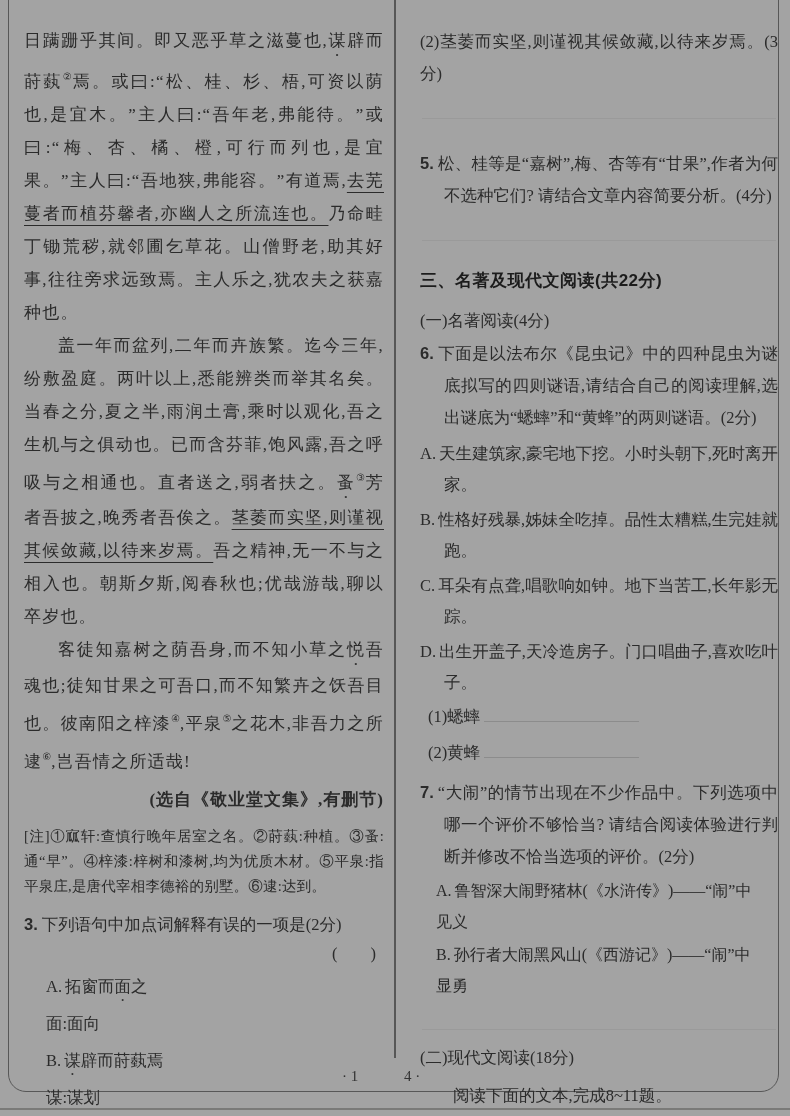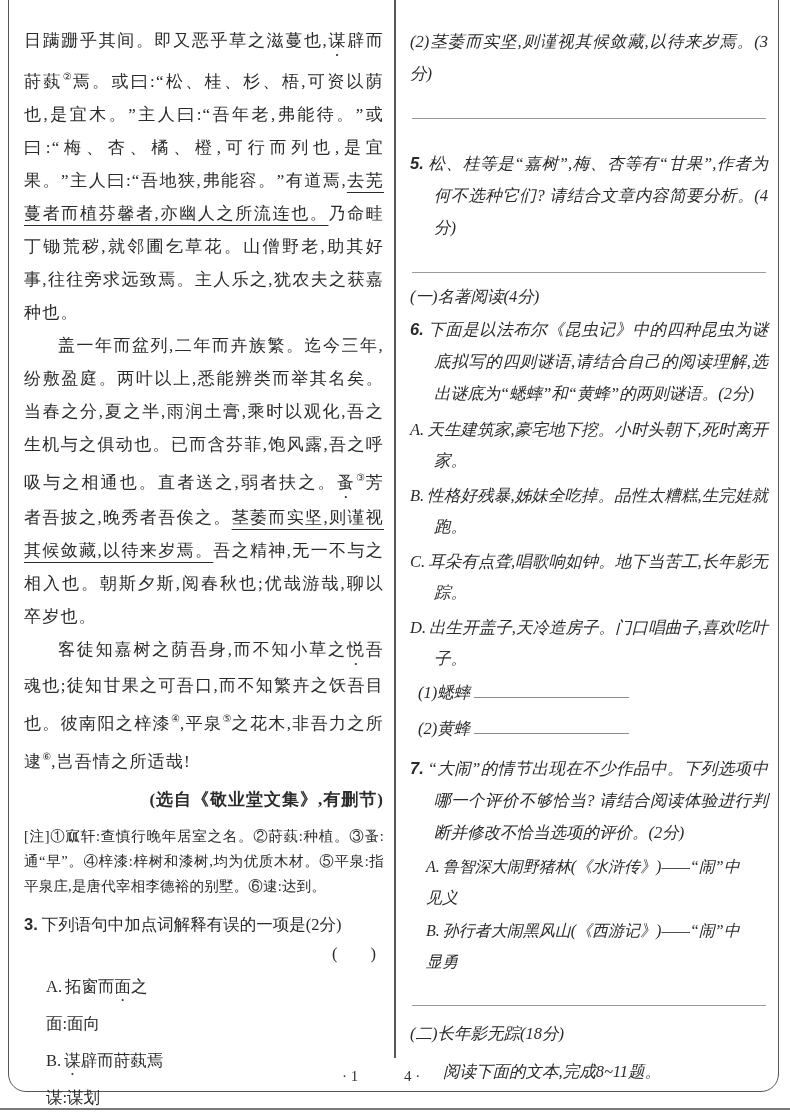--- a/index.html
+++ b/index.html
@@ -1,24 +1,24 @@
 <!DOCTYPE html>
 <html><head>
 <meta charset="utf-8">
 <style>
   html,body{margin:0;padding:0;background:#e9e9e7;}
-  .page{position:relative;width:790px;height:1116px;background:#ffffff;overflow:hidden;
+  .page{position:relative;width:790px;height:1116px;background:#a3a3a3;overflow:hidden;
         font-family:"Liberation Serif","DejaVu Serif",serif;color:#2b2b2b;}
   .frame{position:absolute;left:8px;top:-24px;width:769px;height:1114px;
          border:1.5px solid #575757;border-radius:0 0 18px 18px;pointer-events:none;}
   .divider{position:absolute;left:394px;top:0;width:1.5px;height:1058px;background:#575757;}
   .scan-edge{position:absolute;left:0;top:1108px;width:790px;height:2px;background:#7a7a78;}
   .col{position:absolute;top:0;}
   .col-left{left:24px;width:360px;padding-top:24px;}
-  .col-right{left:410px;width:358px;padding-top:26px;font-style:italic;}
+  .col-right{left:420px;width:358px;padding-top:26px;}
   .ct{font-size:17px;line-height:33px;text-align:justify;letter-spacing:1.2px;margin:0;}
   .ind{text-indent:2em;}
   .dt{-webkit-text-emphasis:filled dot #333;-webkit-text-emphasis-position:under left;
       text-emphasis:filled dot #333;text-emphasis-position:under left;}
   .ul{text-decoration:underline;text-decoration-thickness:1px;text-underline-offset:6px;}
   sup.circ{font-size:10px;letter-spacing:0;}
   .attr{text-align:right;font-weight:bold;font-size:17px;line-height:40px;letter-spacing:1px;margin:2px 0 0;}
   .note{font-size:14.5px;line-height:25px;text-align:justify;letter-spacing:0.2px;margin:4px 0 0;}
   .qstem{font-size:16.5px;line-height:31px;text-align:justify;margin:10px 0 0;}
   .qnum{font-weight:bold;font-family:"Liberation Sans",sans-serif;margin-right:4px;}
@@ -83,39 +83,40 @@
 
   </div>
 
   <div class="col col-right">
     <p class="rtext">(2)茎萎而实坚,则谨视其候敛藏,以待来岁焉。(3分)</p>
     <div class="ansline"></div>
 
     <p class="rtext hang mt24"><span class="qnum">5.</span><span>松、桂等是“嘉树”,梅、杏等有“甘果”,作者为何不选种它们? 请结合文章内容简要分析。(4分)</span></p>
     <div class="ansline"></div>
 
+    <p class="sechead">三、名著及现代文阅读(共22分)</p>
     <p class="subsec">(一)名著阅读(4分)</p>
 
     <p class="rtext hang"><span class="qnum">6.</span><span>下面是以法布尔《昆虫记》中的四种昆虫为谜底拟写的四则谜语,请结合自己的阅读理解,选出谜底为“蟋蟀”和“黄蜂”的两则谜语。(2分)</span></p>
 
     <p class="opt hang"><span class="lbl">A.</span><span>天生建筑家,豪宅地下挖。小时头朝下,死时离开家。</span></p>
     <p class="opt hang"><span class="lbl">B.</span><span>性格好残暴,姊妹全吃掉。品性太糟糕,生完娃就跑。</span></p>
     <p class="opt hang"><span class="lbl">C.</span><span>耳朵有点聋,唱歌响如钟。地下当苦工,长年影无踪。</span></p>
     <p class="opt hang"><span class="lbl">D.</span><span>出生开盖子,天冷造房子。门口唱曲子,喜欢吃叶子。</span></p>
 
     <p class="blankrow"><span>(1)蟋蟀</span><span class="blank"></span></p>
     <p class="blankrow"><span>(2)黄蜂</span><span class="blank"></span></p>
 
     <p class="rtext hang mt6"><span class="qnum">7.</span><span>“大闹”的情节出现在不少作品中。下列选项中哪一个评价不够恰当? 请结合阅读体验进行判断并修改不恰当选项的评价。(2分)</span></p>
 
     <p class="q7opt"><span class="lbl">A.</span><span>鲁智深大闹野猪林(《水浒传》)——“闹”中见义</span></p>
     <p class="q7opt"><span class="lbl">B.</span><span>孙行者大闹黑风山(《西游记》)——“闹”中显勇</span></p>
     <div class="ansline"></div>
 
-    <p class="subsec mt12">(二)长年影无踪(18分)</p>
+    <p class="subsec mt12">(二)现代文阅读(18分)</p>
     <p class="instr">阅读下面的文本,完成8~11题。</p>
 
   </div>
 
   <div class="footer">
     <span class="fl">· 1</span>
     <span class="fr">4 ·</span>
   </div>
 </div>
 

